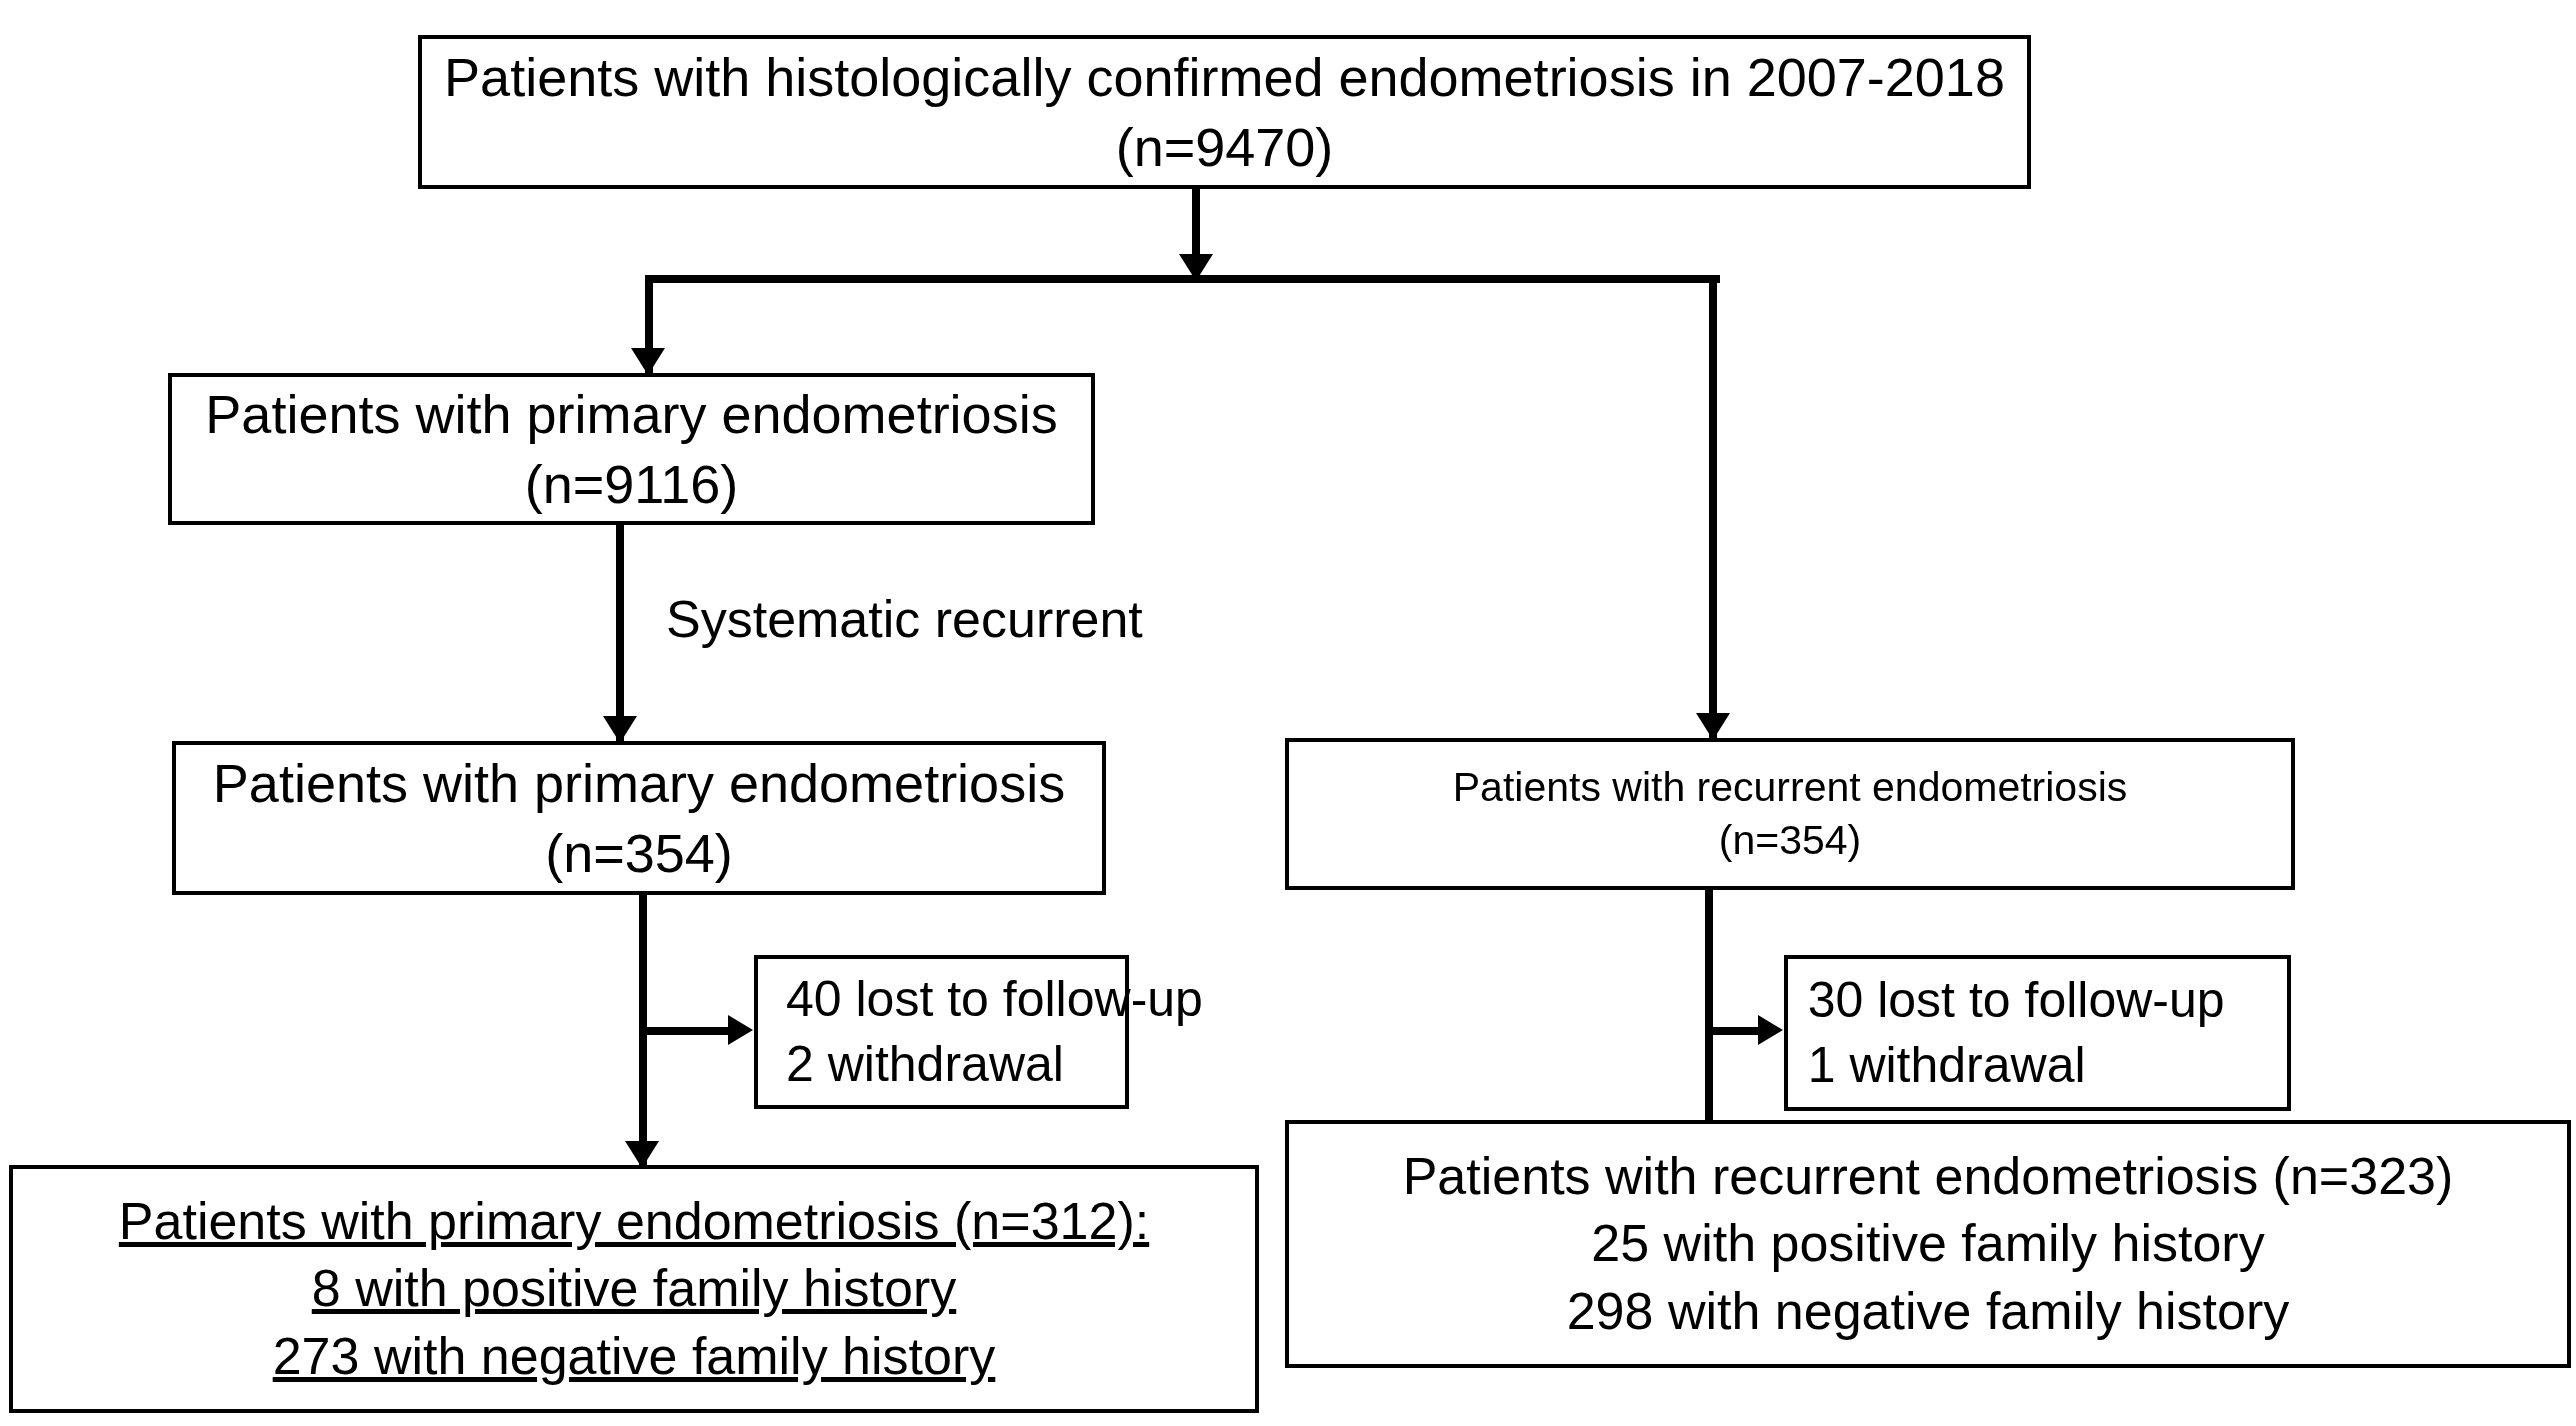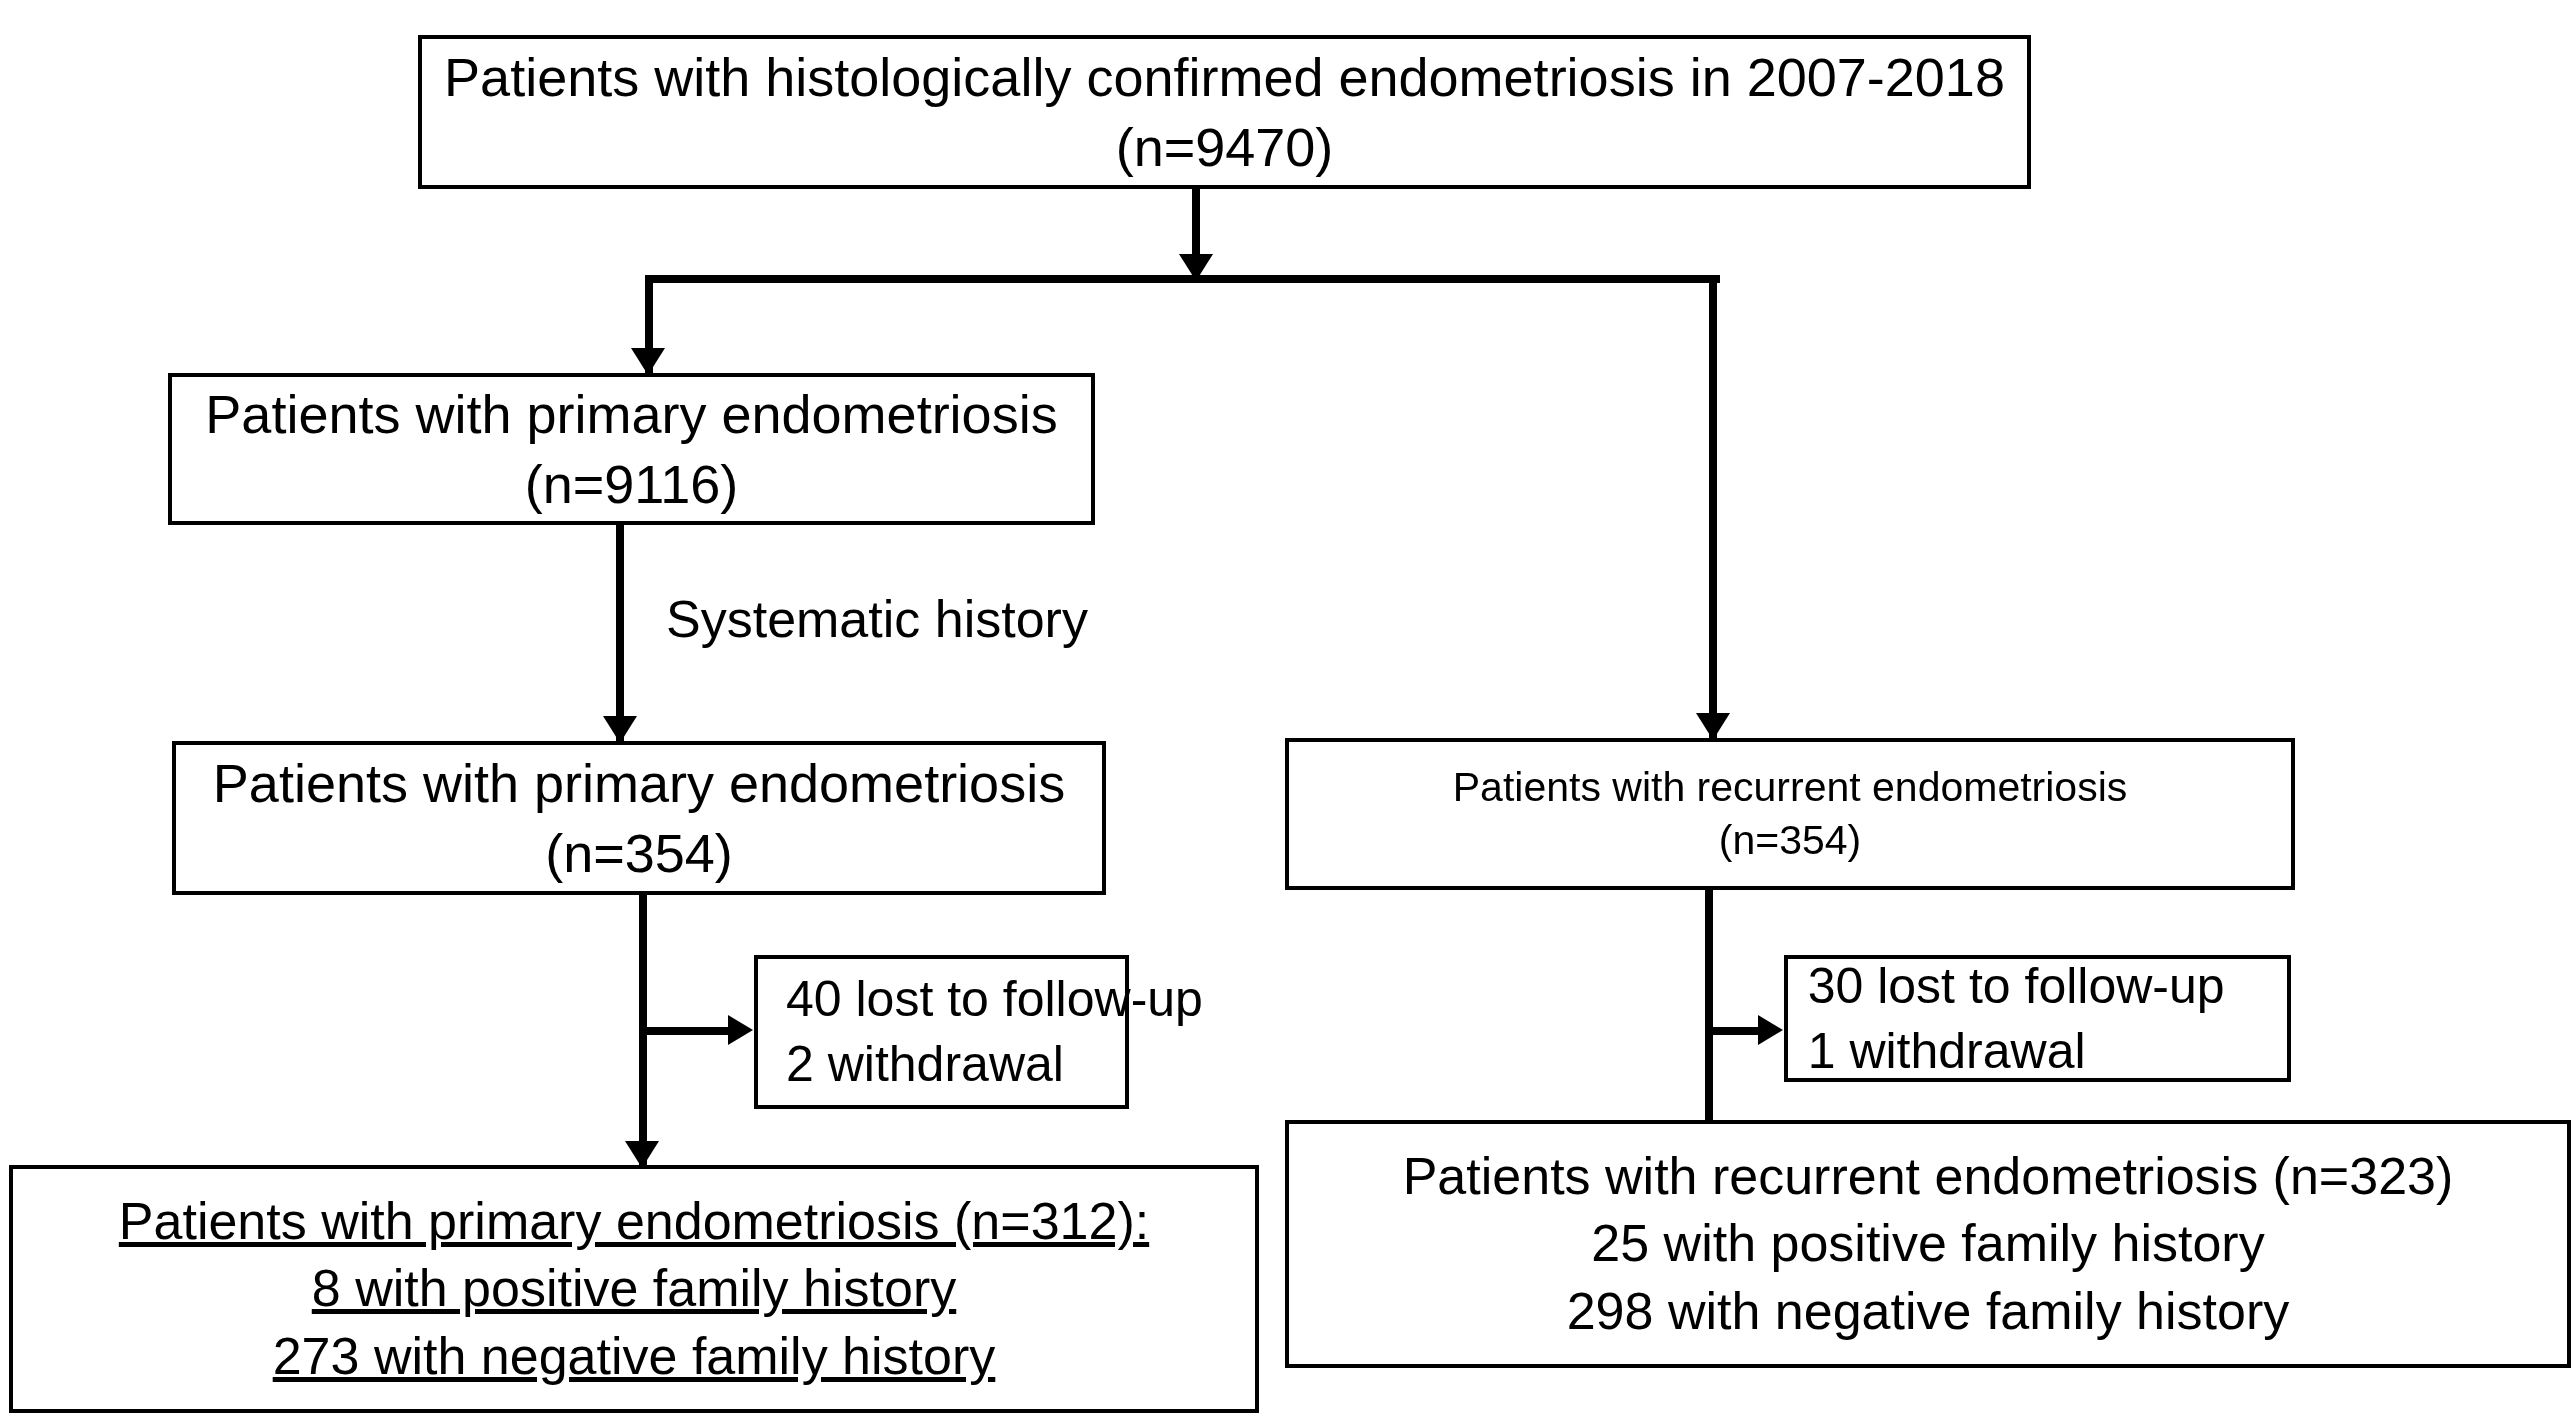--- a/index.html
+++ b/index.html
@@ -36,21 +36,21 @@
     white-space: nowrap;
     text-align: center;
   }
   
   #node-top      { left: 418px;  top: 35px;   width: 1613px; height: 154px; font-size: 54px; }
   #node-primary-all { left: 168px; top: 373px; width: 927px; height: 152px; font-size: 54px; }
   #node-primary-sample { left: 172px; top: 741px; width: 934px; height: 154px; font-size: 54px; }
   #node-recurrent-sample { left: 1285px; top: 738px; width: 1010px; height: 152px; font-size: 41px; }
   #node-primary-loss { left: 754px;  top: 955px; width: 375px;  height: 154px; font-size: 50px;
                        align-items: flex-start; padding-left: 28px; }
-  #node-recurrent-loss { left: 1784px; top: 955px; width: 507px; height: 127px; font-size: 50px;
+  #node-recurrent-loss { left: 1784px; top: 955px; width: 507px; height: 156px; font-size: 50px;
                        align-items: flex-start; padding-left: 19.7px; }
   #node-primary-final { left: 9px;   top: 1165px; width: 1250px; height: 248px; font-size: 52px; text-decoration: underline; }
   #node-recurrent-final { left: 1285px; top: 1120px; width: 1286px; height: 248px; font-size: 52px; }
 
   
   .conn-v, .conn-h {
     position: absolute;
     background: #000000;
     z-index: 1;
   }
@@ -129,21 +129,21 @@
   <div class="conn-v" id="c-left-stem"></div>
   <div class="arrow-down" id="c-left-stem-arrow"></div>
   <div class="conn-h" id="c-left-branch"></div>
   <div class="arrow-right" id="c-left-branch-arrow"></div>
 
   <div class="conn-v" id="c-right-stem"></div>
   <div class="arrow-down" id="c-right-stem-arrow"></div>
   <div class="conn-h" id="c-right-branch"></div>
   <div class="arrow-right" id="c-right-branch-arrow"></div>
 
-  <div class="edge-label" id="label-sampling">Systematic history</div>
+  <div class="edge-label" id="label-sampling">Systematic recurrent</div>
 
   <div class="node" id="node-top">
     <span class="line">Patients with histologically confirmed endometriosis in 2007-2018</span>
     <span class="line">(n=9470)</span>
   </div>
 
   <div class="node" id="node-primary-all">
     <span class="line">Patients with primary endometriosis</span>
     <span class="line">(n=9116)</span>
   </div>

